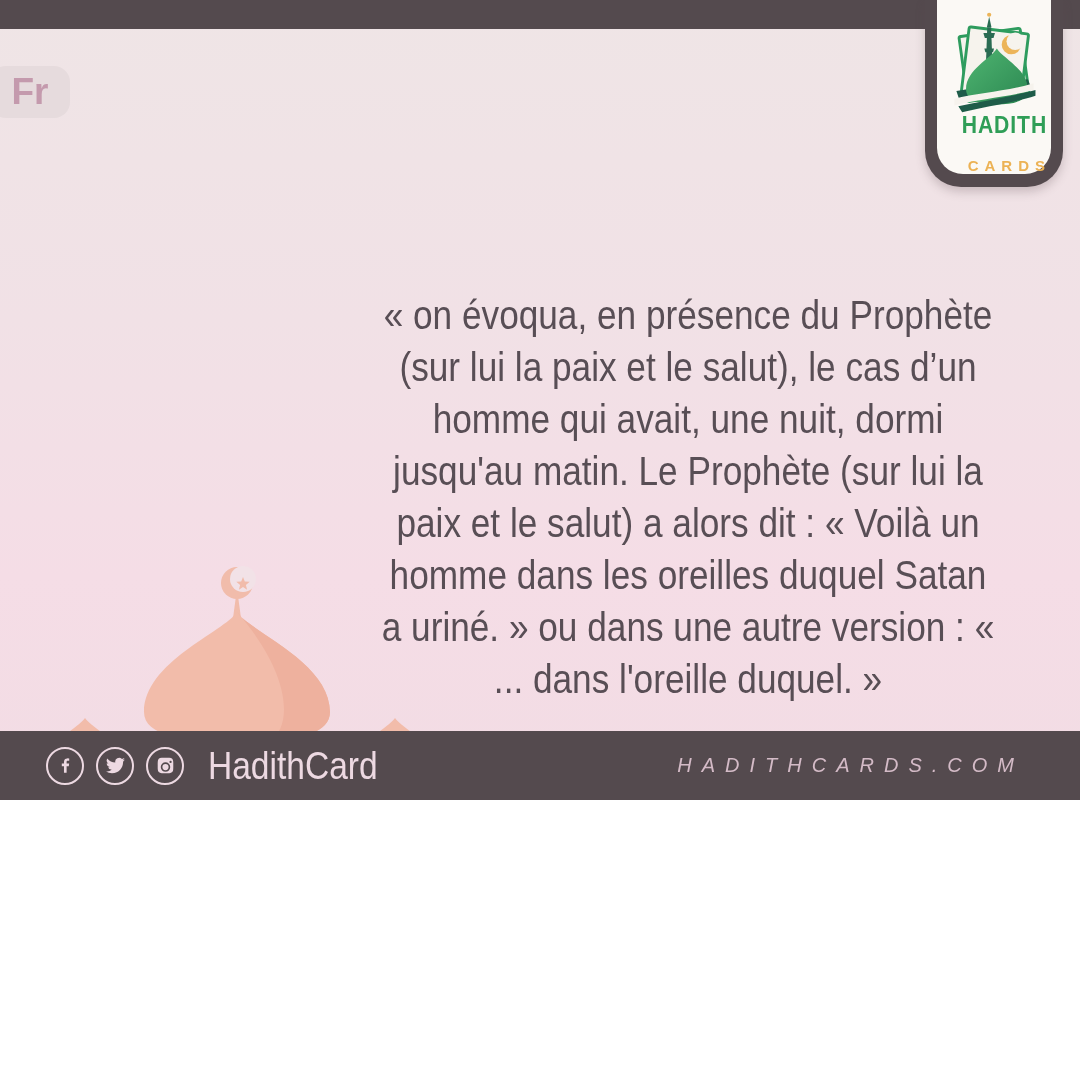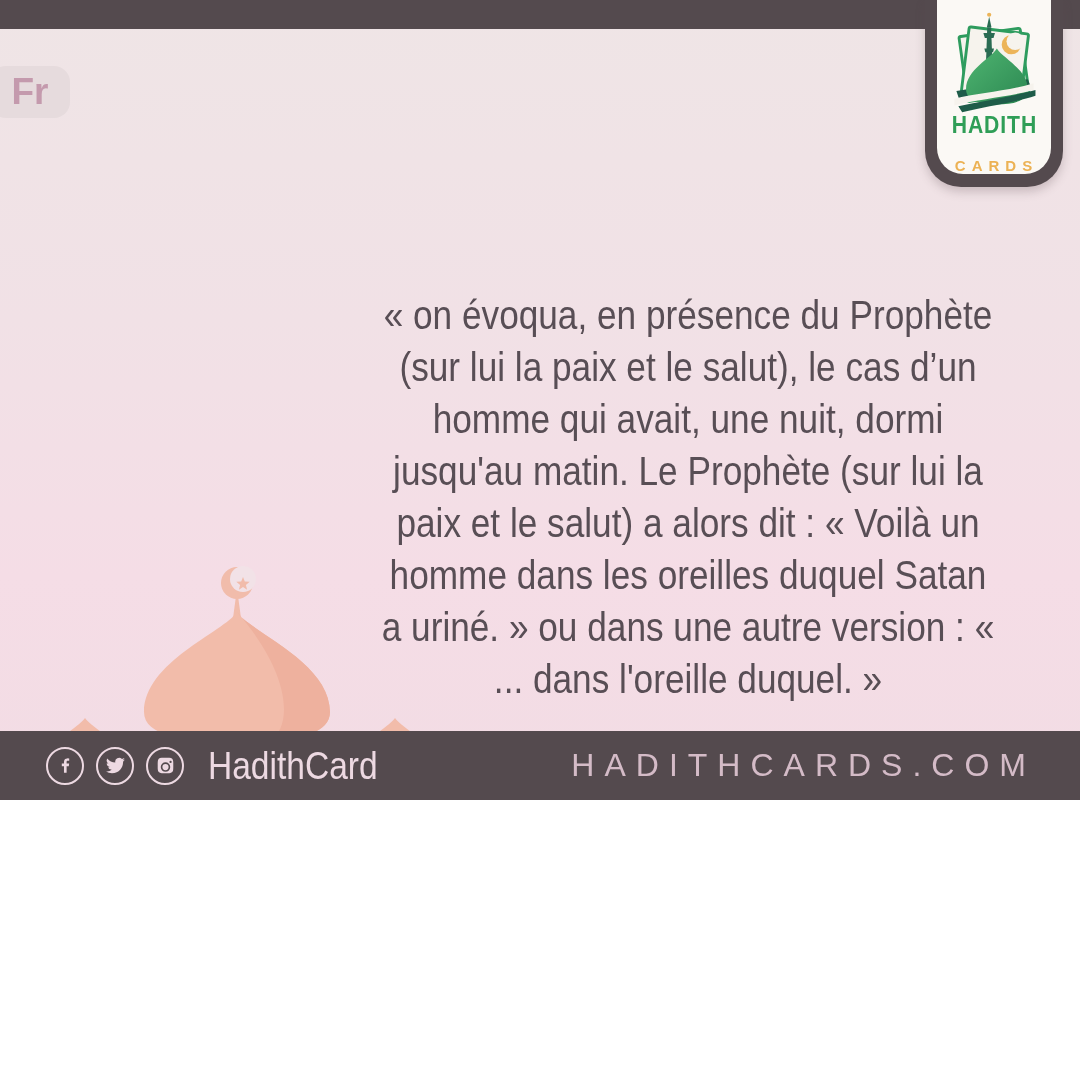--- a/index.html
+++ b/index.html
@@ -35,48 +35,48 @@
   }
   
   .logo-tab {
     position:absolute; left:925px; top:0; width:138px; height:187px;
     background:#544a4e; border-radius:0 0 36px 36px; z-index:5;
     box-shadow:0 5px 10px rgba(90,70,80,.25);
   }
   .logo-card {
     position:absolute; left:12px; right:12px; top:0; bottom:13px;
     background:#fbf9f5; border-radius:0 0 26px 26px;
-    display:flex; flex-direction:column; align-items:center;
+    display:flex; flex-direction:column; align-items:flex-end;
   }
   .logo-art { margin-top:8px; }
   .logo-hadith { font-size:23px; font-weight:700; letter-spacing:1px; color:#2f9e57; transform:scaleX(.92); margin-top:-4px; }
   .logo-cards  { font-size:15px; font-weight:700; letter-spacing:6px; color:#ecb254; margin-top:18px; padding-left:5px; }
   
   .quote-wrap {
     position:absolute; left:300px; top:289px; width:776px; text-align:center; z-index:3;
     transform:scaleX(.88); transform-origin:50% 0;
   }
   .quote-text { font-size:40px; line-height:52px; color:#584e55; white-space:pre-line; }
   .quote-source { margin-top:20px; font-size:45px; color:#a8807f; }
   
   .scene { position:absolute; left:0; top:552px; width:1080px; height:528px; z-index:1; }
   
   .footer {
     position:absolute; left:0; bottom:0; width:1080px; height:69px; background:#544a4e; z-index:6;
     display:flex; align-items:center; justify-content:space-between;
-    padding:0 44px 0 46px; box-sizing:border-box;
+    padding:0 56px 0 46px; box-sizing:border-box;
   }
   .social-row { display:flex; align-items:center; gap:12px; }
   .icon-circle {
     width:34px; height:34px; border:2px solid #edd9e2; border-radius:50%;
     display:flex; align-items:center; justify-content:center; flex:0 0 auto;
   }
   .icon-circle svg { display:block; }
   .brand { margin-left:12px; font-size:39px; color:#edd9e2; transform:scaleX(.86); transform-origin:0 50%; white-space:nowrap; }
-  .website { font-size:32px; letter-spacing:10px; color:#d4bbc7; white-space:nowrap; }
+  .website { font-size:20px; letter-spacing:10px; color:#d4bbc7; white-space:nowrap;font-style:italic; }
 </style>
 </head>
 <body>
 
 <div class="canvas">
 
   <div class="topbar"></div>
 
   <div class="fr-badge">
     <span>Fr</span>

